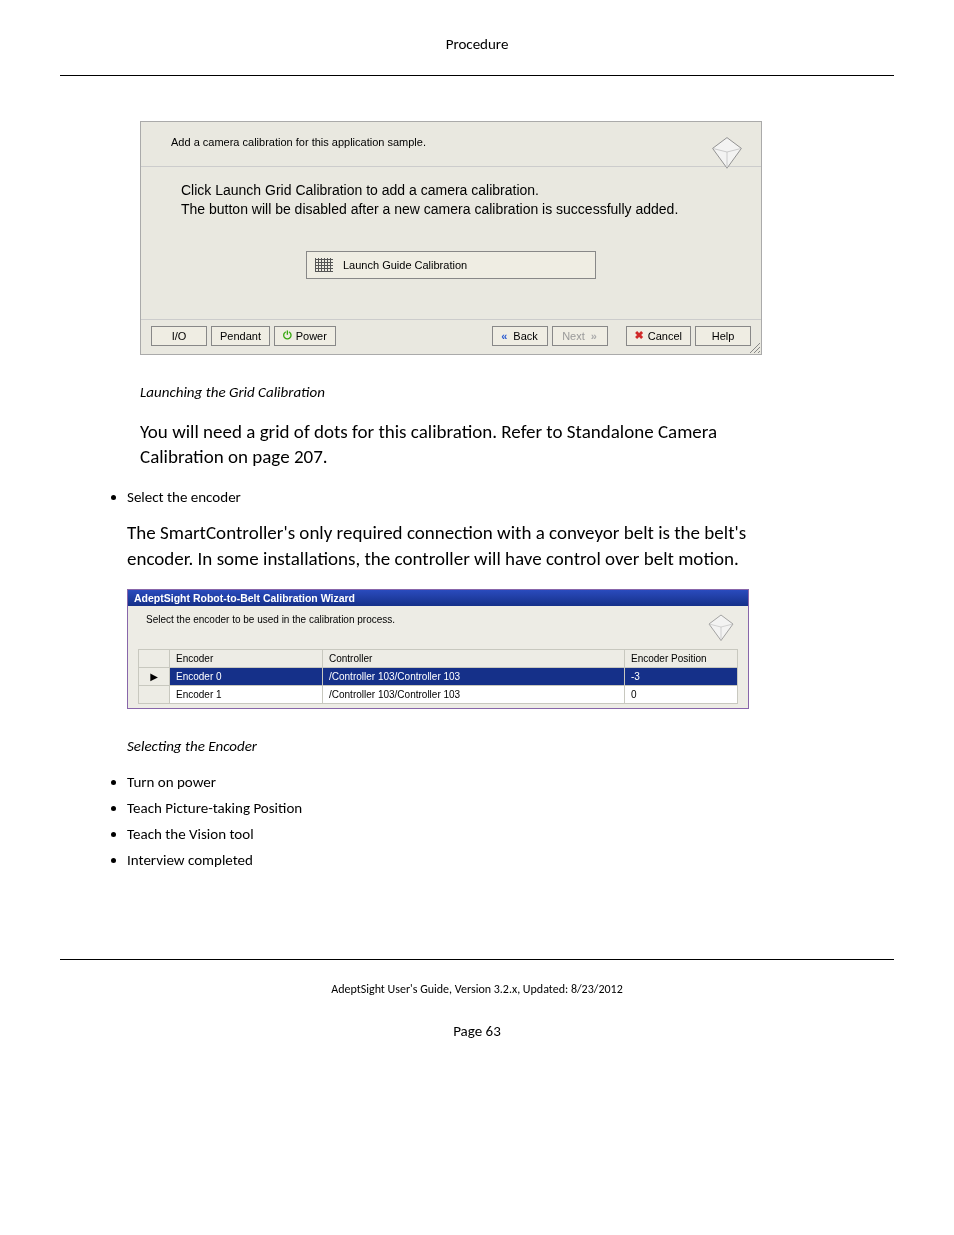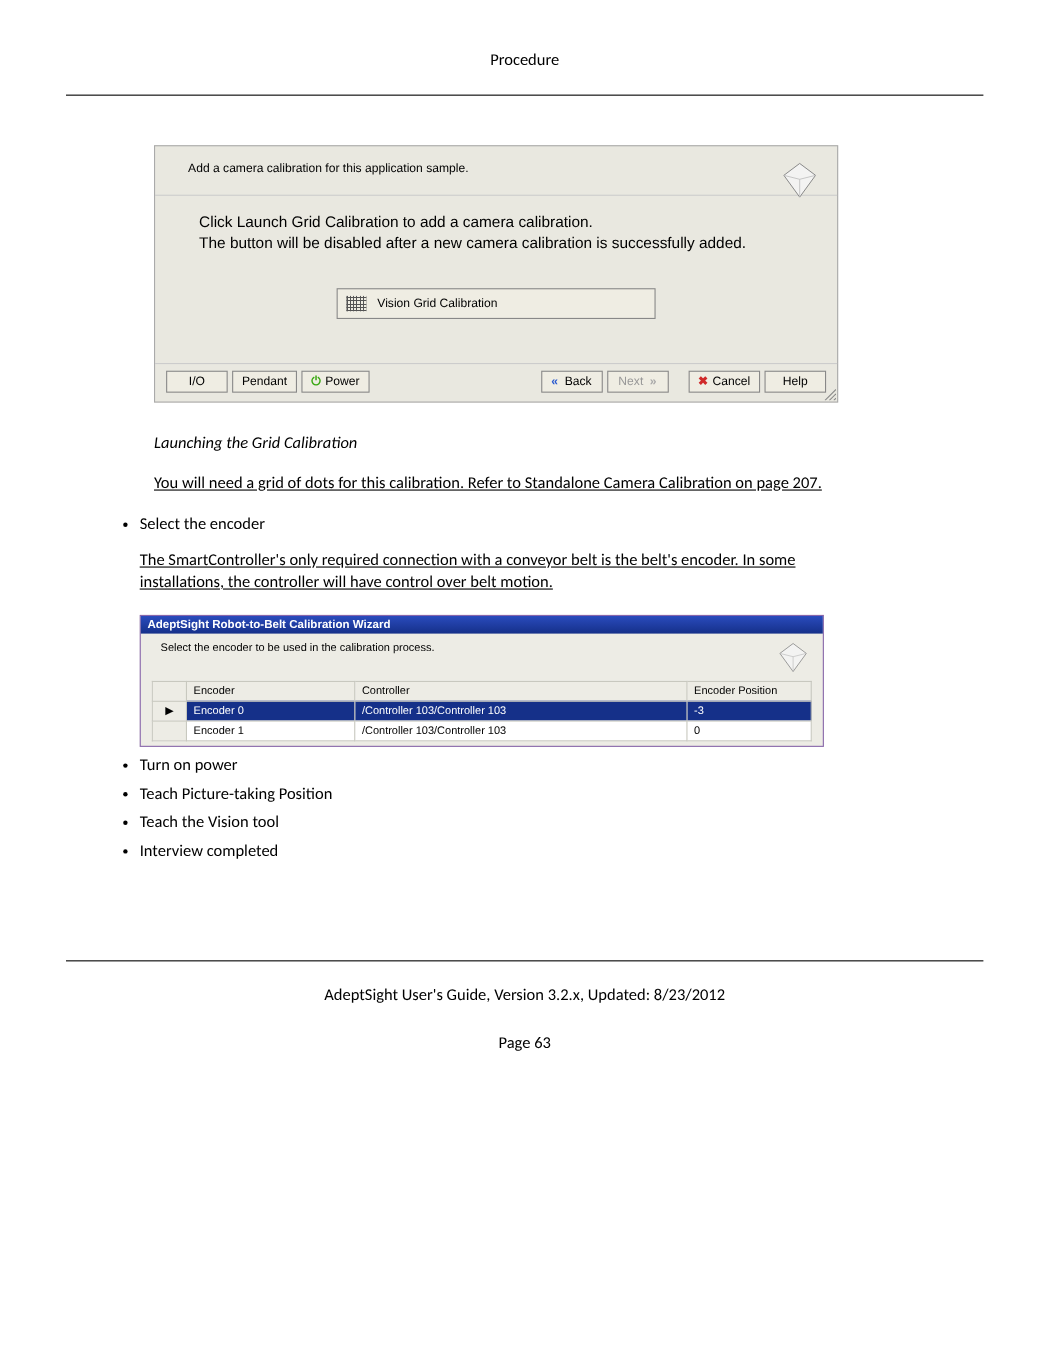--- a/index.html
+++ b/index.html
@@ -5,21 +5,21 @@
   body {
     margin: 0;
     padding: 0;
     font-family: Calibri, "Segoe UI", Arial, sans-serif;
     background: #fff;
     color: #000;
   }
   .page {
     width: 954px;
     margin: 0 auto;
-    padding: 46px 60px 30px 60px;
+    padding: 35px 60px 30px 60px;
     box-sizing: border-box;
   }
   .header {
     text-align: center;
     font-size: 15px;
     padding-bottom: 22px;
     border-bottom: 1px solid #000;
     margin-bottom: 45px;
   }
   .figure1 {
@@ -104,25 +104,24 @@
     justify-content: center;
   }
   .wbtn.disabled { color: #999; }
   .spacer { flex: 1; }
   .caption {
     font-style: italic;
     font-size: 15px;
     margin: 28px 0 18px 80px;
   }
   .para {
-    font-size: 15px;
+    font-size: 19px;
     margin: 0 0 18px 80px;
     line-height: 1.35;
     width: 620px;
-    text-decoration: underline;
   }
   ul.outer {
     margin: 0 0 14px 67px;
     padding: 0;
     list-style: disc;
   }
   ul.outer > li {
     font-size: 15px;
     margin-bottom: 8px;
   }
@@ -174,21 +173,21 @@
     background: #edece5;
     padding: 0;
     text-align: center;
   }
   .encoder-table tr td.marker { background: #edece5; color:#000; }
   .footer {
     border-top: 1px solid #000;
     margin-top: 90px;
     padding-top: 22px;
     text-align: center;
-    font-size: 15px;
+    font-size: 12px;
   }
   .pagenum {
     text-align: center;
     font-size: 15px;
     margin-top: 26px;
   }
   .arrow-left::before { content:"«"; color:#2a5ad0; font-weight:bold; margin-right:2px; }
   .arrow-right::after { content:"»"; color:#aaa; font-weight:bold; margin-left:2px; }
   .power-ico { color:#37a70f; font-weight:bold; }
   .x-ico { color:#d02a2a; font-weight:bold; }
@@ -211,21 +210,21 @@
         <line x1="20" y1="20" x2="20" y2="38" stroke="#bbb" stroke-width="0.8"></line>
       </svg>
     </div>
     <div class="fig1-mid">
       <div class="instr">
         <span>Click Launch Grid Calibration to add a camera calibration.</span><br>
         <span>The button will be disabled after a new camera calibration is successfully added.</span>
       </div>
       <button class="launch-btn" style="margin-left:auto;margin-right:auto;">
         <span class="grid-icon"></span>
-        <span>Vision Grid Calibration</span>
+        <span>Launch Guide Calibration</span>
       </button>
     </div>
     <div class="fig1-bottom">
       <button class="wbtn">
           <span>I/O</span>
         </button>
       <button class="wbtn">
           <span>Pendant</span>
         </button>
       <button class="wbtn">
@@ -291,20 +290,21 @@
           <tr>
             <td class="marker"></td>
             <td>Encoder 1</td>
             <td>/Controller 103/Controller 103</td>
             <td>0</td>
           </tr>
         </tbody>
           </table>
       </div>
 
+      <div class="caption" style="margin-left:0;">Selecting the Encoder</div>
     </li>
     <li>Turn on power</li>
     <li>Teach Picture-taking Position</li>
     <li>Teach the Vision tool</li>
     <li>Interview completed</li>
   </ul>
 
   <div class="footer">
     <span>AdeptSight User's Guide,  Version 3.2.x, Updated: 8/23/2012</span>
   </div>

